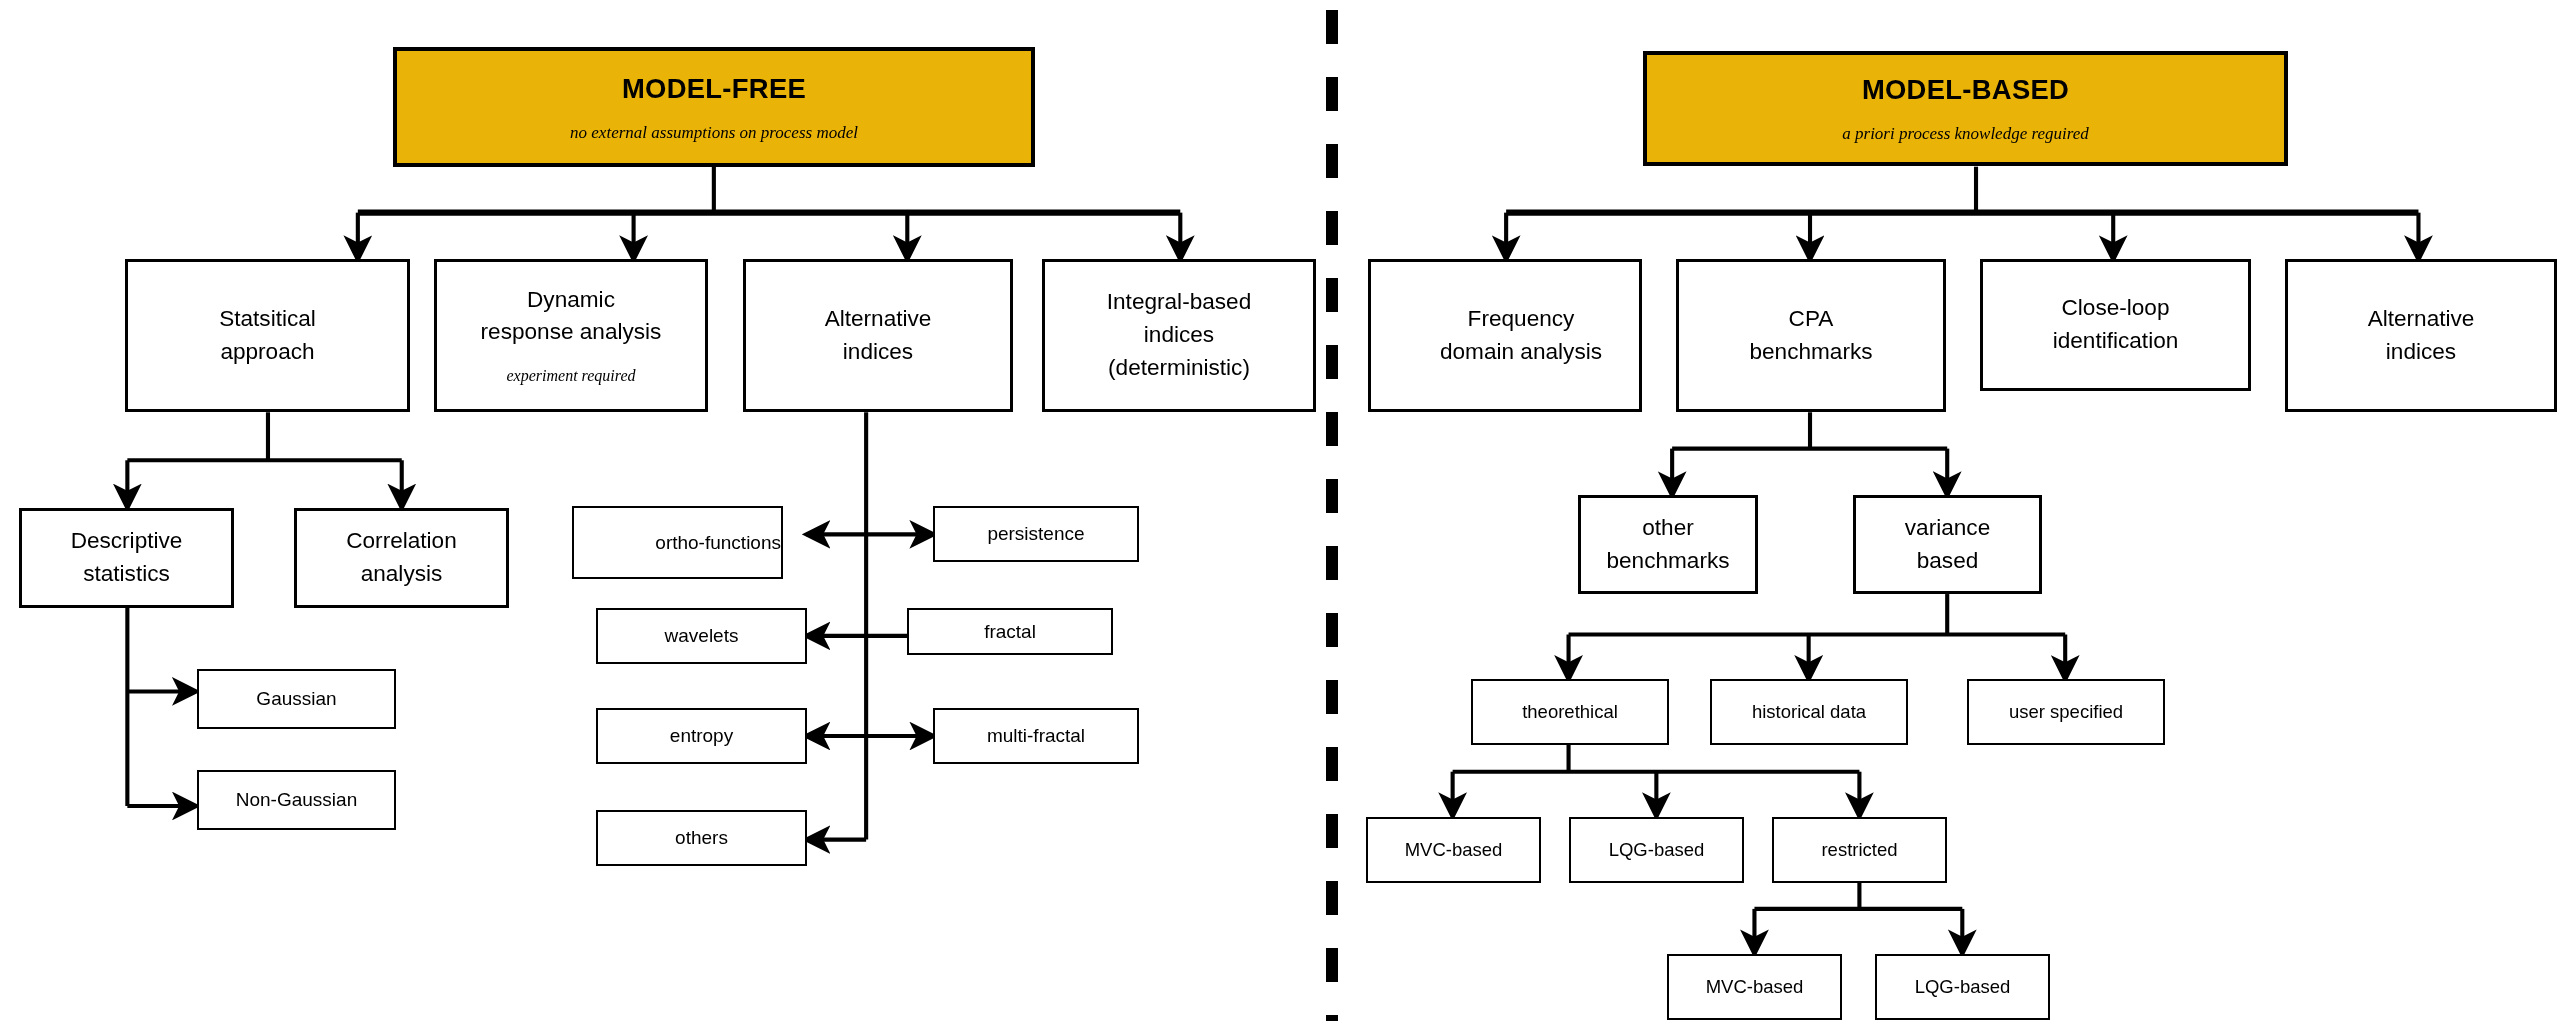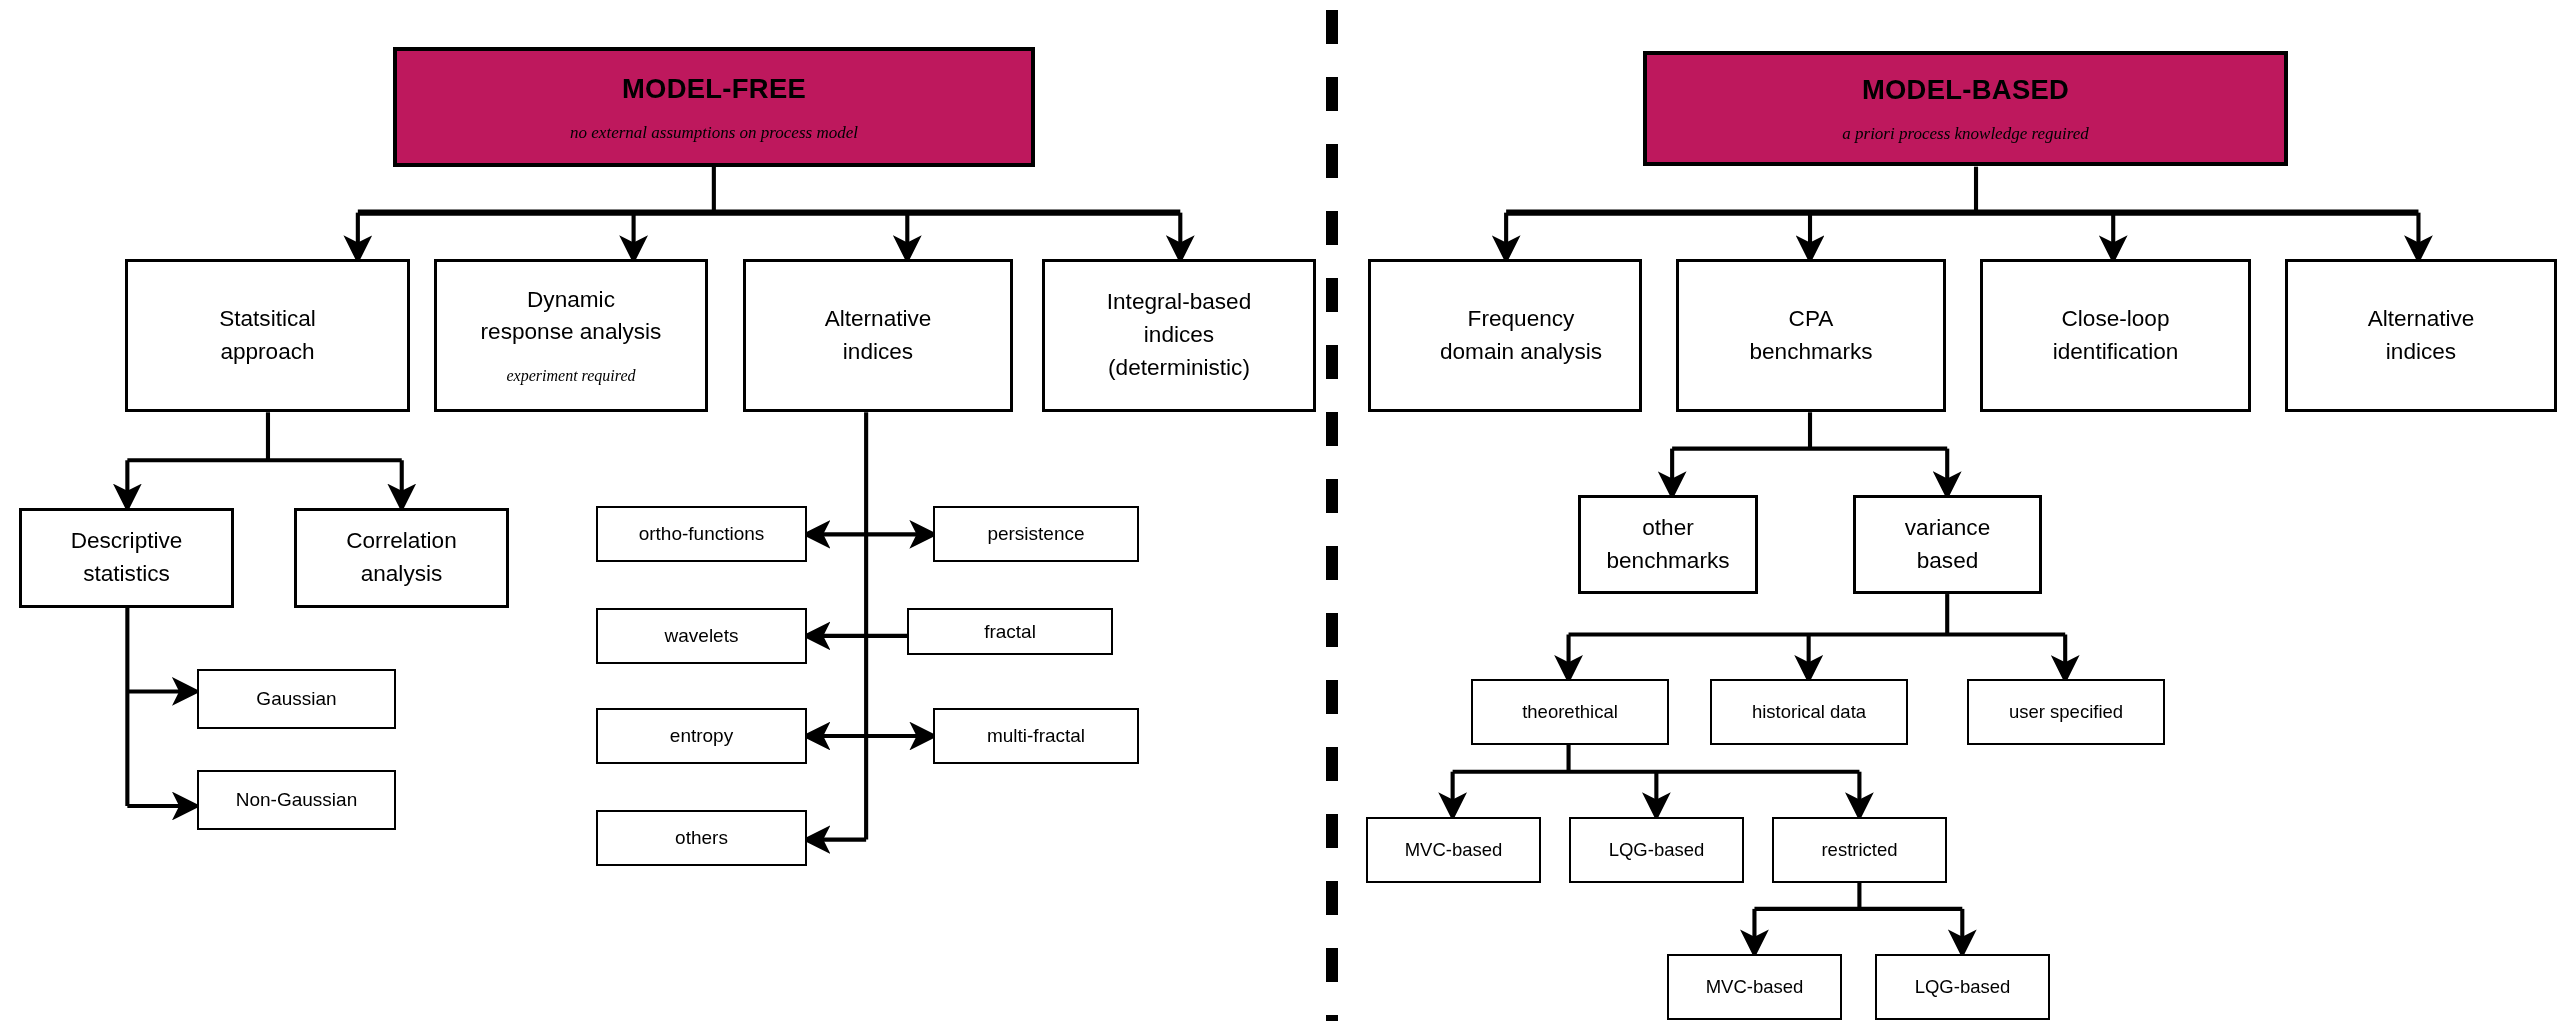--- a/index.html
+++ b/index.html
@@ -17,21 +17,21 @@
     background:#ffffff;
     display:flex;
     flex-direction:column;
     align-items:center;
     justify-content:center;
     text-align:center;
     line-height:1.45;
     color:#000000;
   }
   .node.header{
-    background:#be185d;
+    background:#eab308;
     border-width:4.8px;
   }
   .node.header .title{
     font-size:27.4px;
     font-weight:bold;
     letter-spacing:0.3px;
     margin-bottom:12.4px;
   }
   .node.header .sub{
     font-family:"Liberation Serif",serif;
@@ -177,21 +177,21 @@
   </div>
 
   <div class="node small" style="left:197px;top:669px;width:199px;height:60px;">
     <div class="label">Gaussian</div>
   </div>
 
   <div class="node small" style="left:197px;top:770px;width:199px;height:60px;">
     <div class="label">Non-Gaussian</div>
   </div>
 
-  <div class="node small" style="left:596px;top:506px;width:211px;height:56px;">
+  <div class="node small" style="left:572px;top:506px;width:211px;height:73px;align-items:flex-end;">
     <div class="label">ortho-functions</div>
   </div>
   <div class="node small" style="left:596px;top:608px;width:211px;height:56px;">
     <div class="label">wavelets</div>
   </div>
   <div class="node small" style="left:596px;top:708px;width:211px;height:56px;">
     <div class="label">entropy</div>
   </div>
   <div class="node small" style="left:596px;top:810px;width:211px;height:56px;">
     <div class="label">others</div>
@@ -215,21 +215,21 @@
   <div class="node" style="left:1368px;top:259px;width:274px;height:153px;padding-left:32px;">
     <div class="label">Frequency
 domain analysis</div>
   </div>
 
   <div class="node" style="left:1676px;top:259px;width:270px;height:153px;">
     <div class="label">CPA
 benchmarks</div>
   </div>
 
-  <div class="node" style="left:1980px;top:259px;width:271px;height:153px;">
+  <div class="node" style="left:1980px;top:259px;width:271px;height:132px;">
     <div class="label">Close-loop
 identification</div>
   </div>
 
   <div class="node" style="left:2285px;top:259px;width:272px;height:153px;">
     <div class="label">Alternative
 indices</div>
   </div>
 
   <div class="node" style="left:1578px;top:495px;width:180px;height:99px;">

